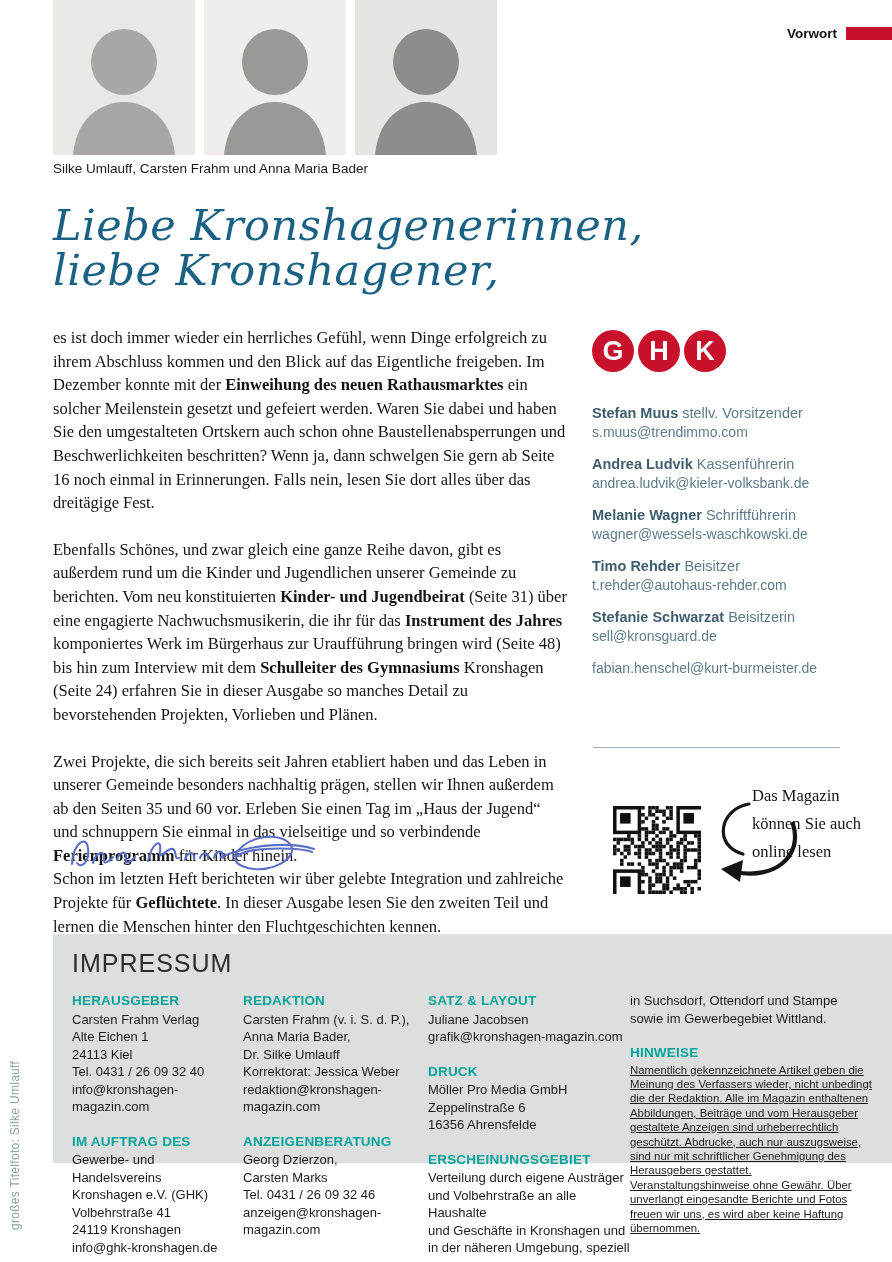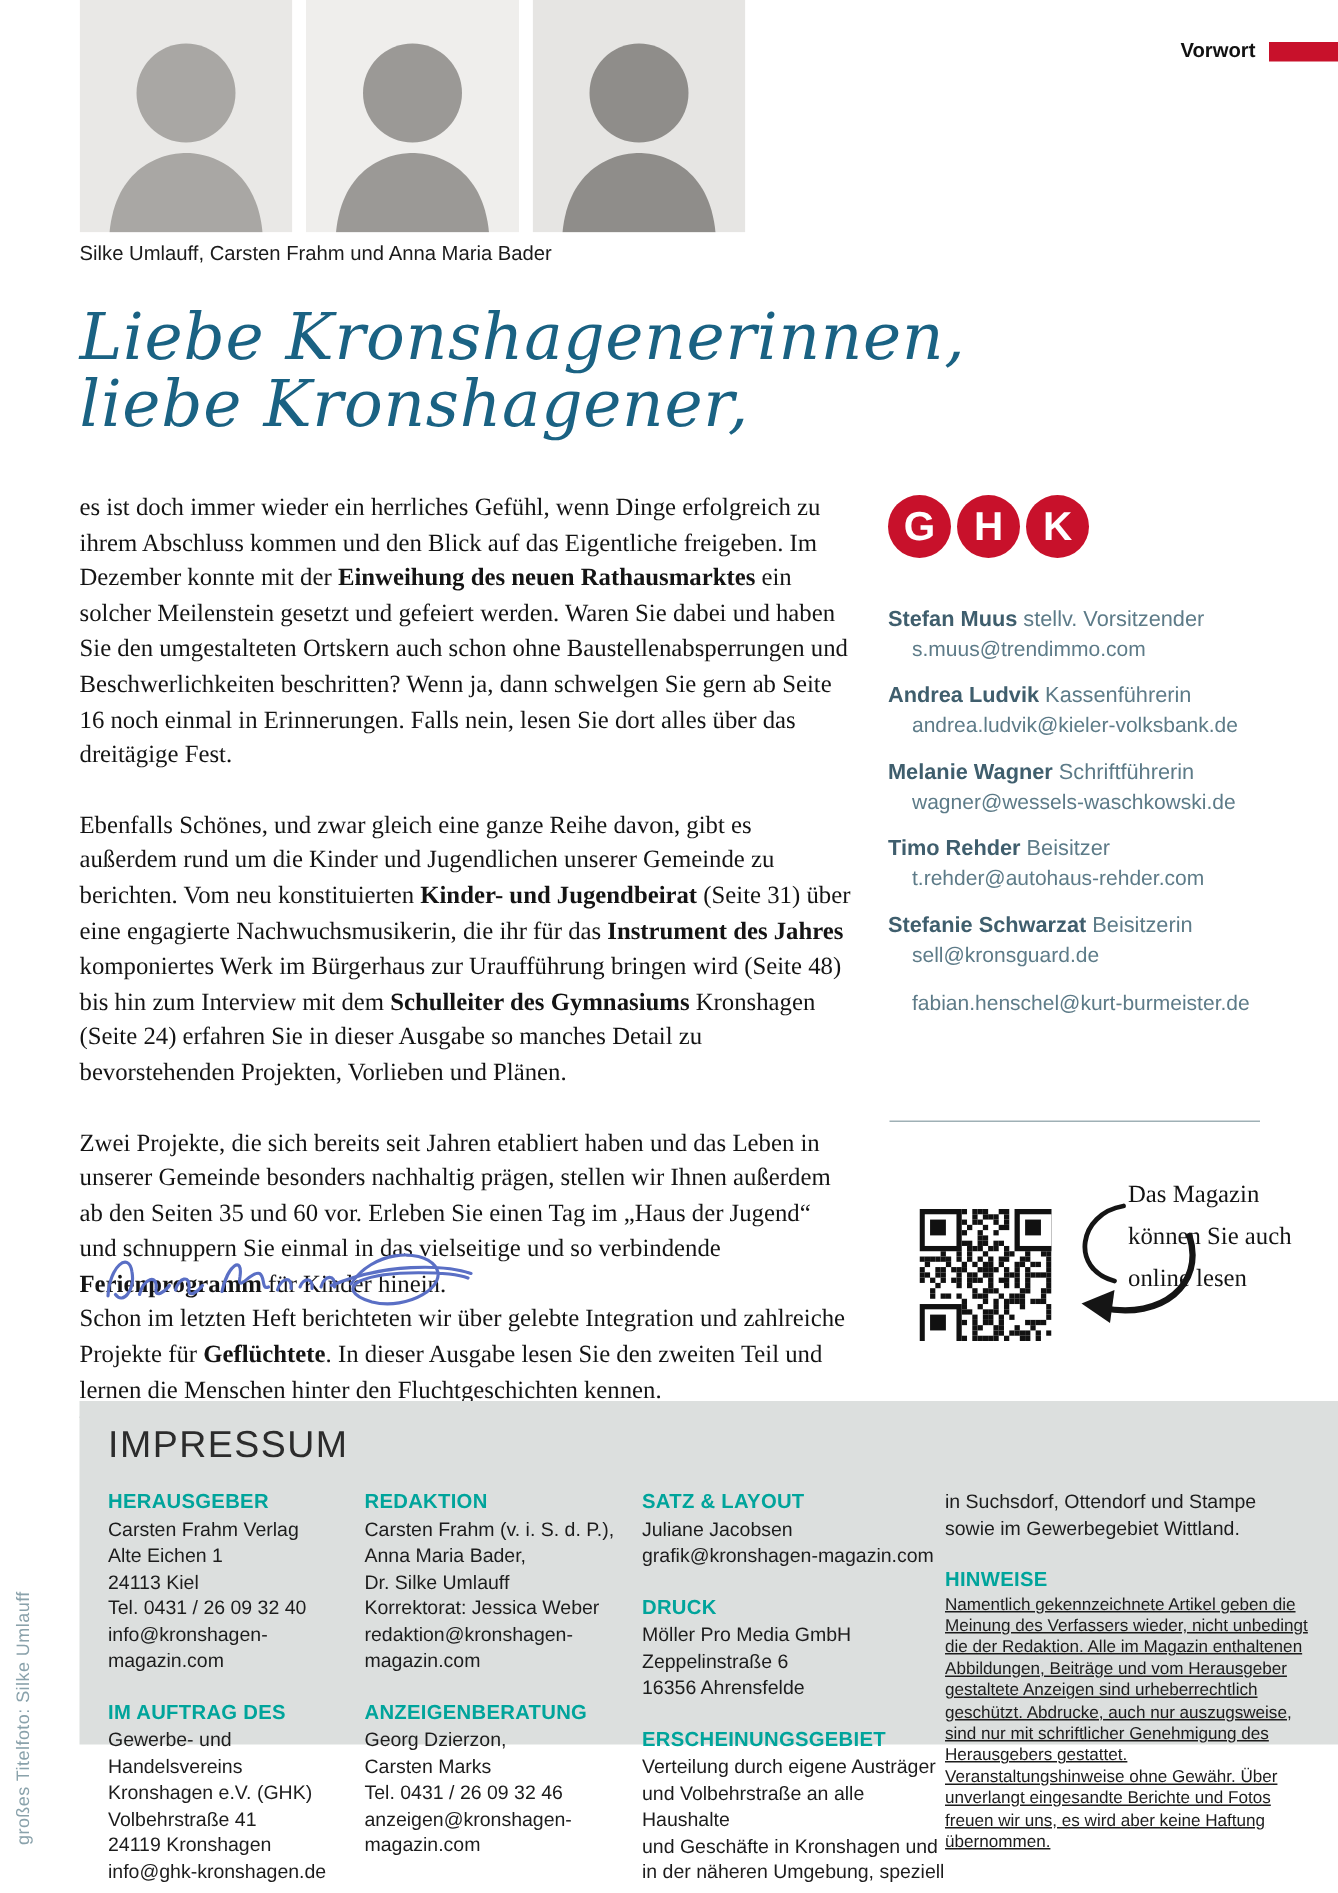--- a/index.html
+++ b/index.html
@@ -7,21 +7,21 @@
         font-family:"Liberation Sans",sans-serif;}
 
   
   .photos{position:absolute;left:53px;top:0;display:flex;gap:9px;}
   .photo{width:142px;height:155px;position:relative;overflow:hidden;}
   .photo svg{display:block;}
 
   .caption{position:absolute;left:53px;top:161px;font-size:13.5px;color:#1b1b1b;letter-spacing:0;}
 
   
-  .vorwort-wrap{position:absolute;top:26px;right:0;display:flex;align-items:flex-end;}
+  .vorwort-wrap{position:absolute;top:26px;right:0;display:flex;align-items:center;}
   .vorwort-label{font-size:13.5px;font-weight:bold;color:#111;margin-right:9px;}
   .vorwort-bar{width:46px;height:13px;background:#c8112b;}
 
   
   .heading{position:absolute;left:53px;top:203px;font-family:"DejaVu Serif",serif;
            font-style:italic;font-size:43px;line-height:45px;color:#1a6283;letter-spacing:.5px;}
 
   
   .article{position:absolute;left:53px;top:326px;width:514px;
            font-family:"Liberation Serif","DejaVu Serif",serif;
@@ -35,21 +35,21 @@
 
   
   .rightcol{position:absolute;left:592px;top:330px;width:294px;}
   .logo{display:flex;gap:4px;}
   .logo-circle{width:42px;height:42px;border-radius:50%;background:#c8112b;color:#fff;
                font-weight:bold;font-size:27px;display:flex;align-items:center;justify-content:center;}
   .members{margin-top:32px;}
   .member{margin-bottom:13px;}
   .mline{font-size:14.5px;line-height:19px;color:#5d7b88;}
   .mname{font-weight:bold;color:#3f5e6d;}
-  .memail{font-size:14px;line-height:19px;color:#5d7b88;margin-left:16px;}
+  .memail{font-size:14px;line-height:19px;color:#5d7b88;}
 
   .divider{position:absolute;left:593px;top:747px;width:247px;height:0;border-top:1.5px solid #9fb0b5;}
 
   
   .qr{position:absolute;left:613px;top:806px;width:88px;height:88px;}
   .online-text{position:absolute;left:752px;top:782px;width:125px;
                font-family:"Liberation Serif","DejaVu Serif",serif;
                font-size:16.5px;line-height:28px;color:#141414;}
   .arrow{position:absolute;left:697px;top:796px;}
 

